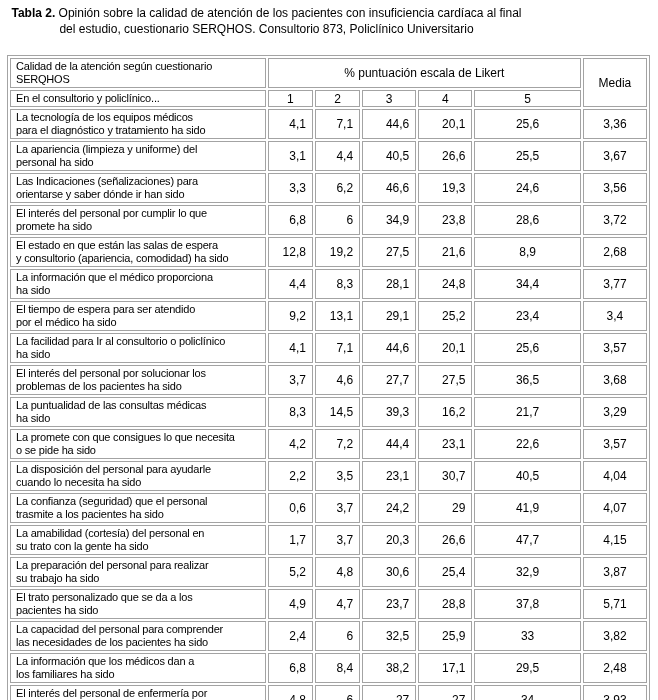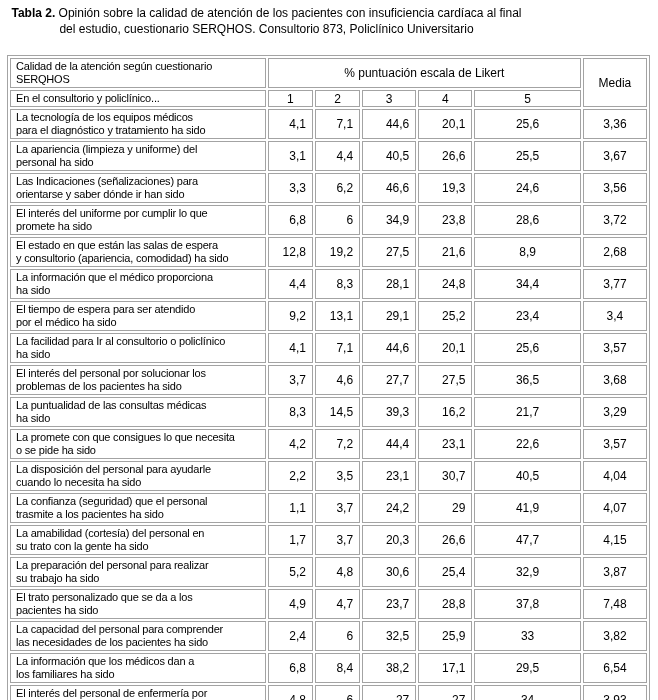--- a/index.html
+++ b/index.html
@@ -94,21 +94,21 @@
         <td class="label-cell">Las Indicaciones (señalizaciones) para
 orientarse y saber dónde ir han sido</td>
         <td class="num right">3,3</td>
         <td class="num right">6,2</td>
         <td class="num right">46,6</td>
         <td class="num right">19,3</td>
         <td class="num center">24,6</td>
         <td class="num center">3,56</td>
       </tr>
       <tr>
-        <td class="label-cell">El interés del uniforme por cumplir lo que
+        <td class="label-cell">El interés del personal por cumplir lo que
 promete ha sido</td>
         <td class="num right">6,8</td>
         <td class="num right">6</td>
         <td class="num right">34,9</td>
         <td class="num right">23,8</td>
         <td class="num center">28,6</td>
         <td class="num center">3,72</td>
       </tr>
       <tr>
         <td class="label-cell">El estado en que están las salas de espera
@@ -186,21 +186,21 @@
         <td class="num right">2,2</td>
         <td class="num right">3,5</td>
         <td class="num right">23,1</td>
         <td class="num right">30,7</td>
         <td class="num center">40,5</td>
         <td class="num center">4,04</td>
       </tr>
       <tr>
         <td class="label-cell">La confianza (seguridad) que el personal
 trasmite a los pacientes ha sido</td>
-        <td class="num right">1,1</td>
+        <td class="num right">0,6</td>
         <td class="num right">3,7</td>
         <td class="num right">24,2</td>
         <td class="num right">29</td>
         <td class="num center">41,9</td>
         <td class="num center">4,07</td>
       </tr>
       <tr>
         <td class="label-cell">La amabilidad (cortesía) del personal en
 su trato con la gente ha sido</td>
         <td class="num right">1,7</td>
@@ -221,41 +221,41 @@
         <td class="num center">3,87</td>
       </tr>
       <tr>
         <td class="label-cell">El trato personalizado que se da a los
 pacientes ha sido</td>
         <td class="num right">4,9</td>
         <td class="num right">4,7</td>
         <td class="num right">23,7</td>
         <td class="num right">28,8</td>
         <td class="num center">37,8</td>
-        <td class="num center">7,48</td>
+        <td class="num center">5,71</td>
       </tr>
       <tr>
         <td class="label-cell">La capacidad del personal para comprender
 las necesidades de los pacientes ha sido</td>
         <td class="num right">2,4</td>
         <td class="num right">6</td>
         <td class="num right">32,5</td>
         <td class="num right">25,9</td>
         <td class="num center">33</td>
         <td class="num center">3,82</td>
       </tr>
       <tr>
         <td class="label-cell">La información que los médicos dan a
 los familiares ha sido</td>
         <td class="num right">6,8</td>
         <td class="num right">8,4</td>
         <td class="num right">38,2</td>
         <td class="num right">17,1</td>
         <td class="num center">29,5</td>
-        <td class="num center">6,54</td>
+        <td class="num center">2,48</td>
       </tr>
       <tr>
         <td class="label-cell">El interés del personal de enfermería por
 los pacientes ha sido</td>
         <td class="num right">4,8</td>
         <td class="num right">6</td>
         <td class="num right">27</td>
         <td class="num right">27</td>
         <td class="num center">34</td>
         <td class="num center">3,93</td>

